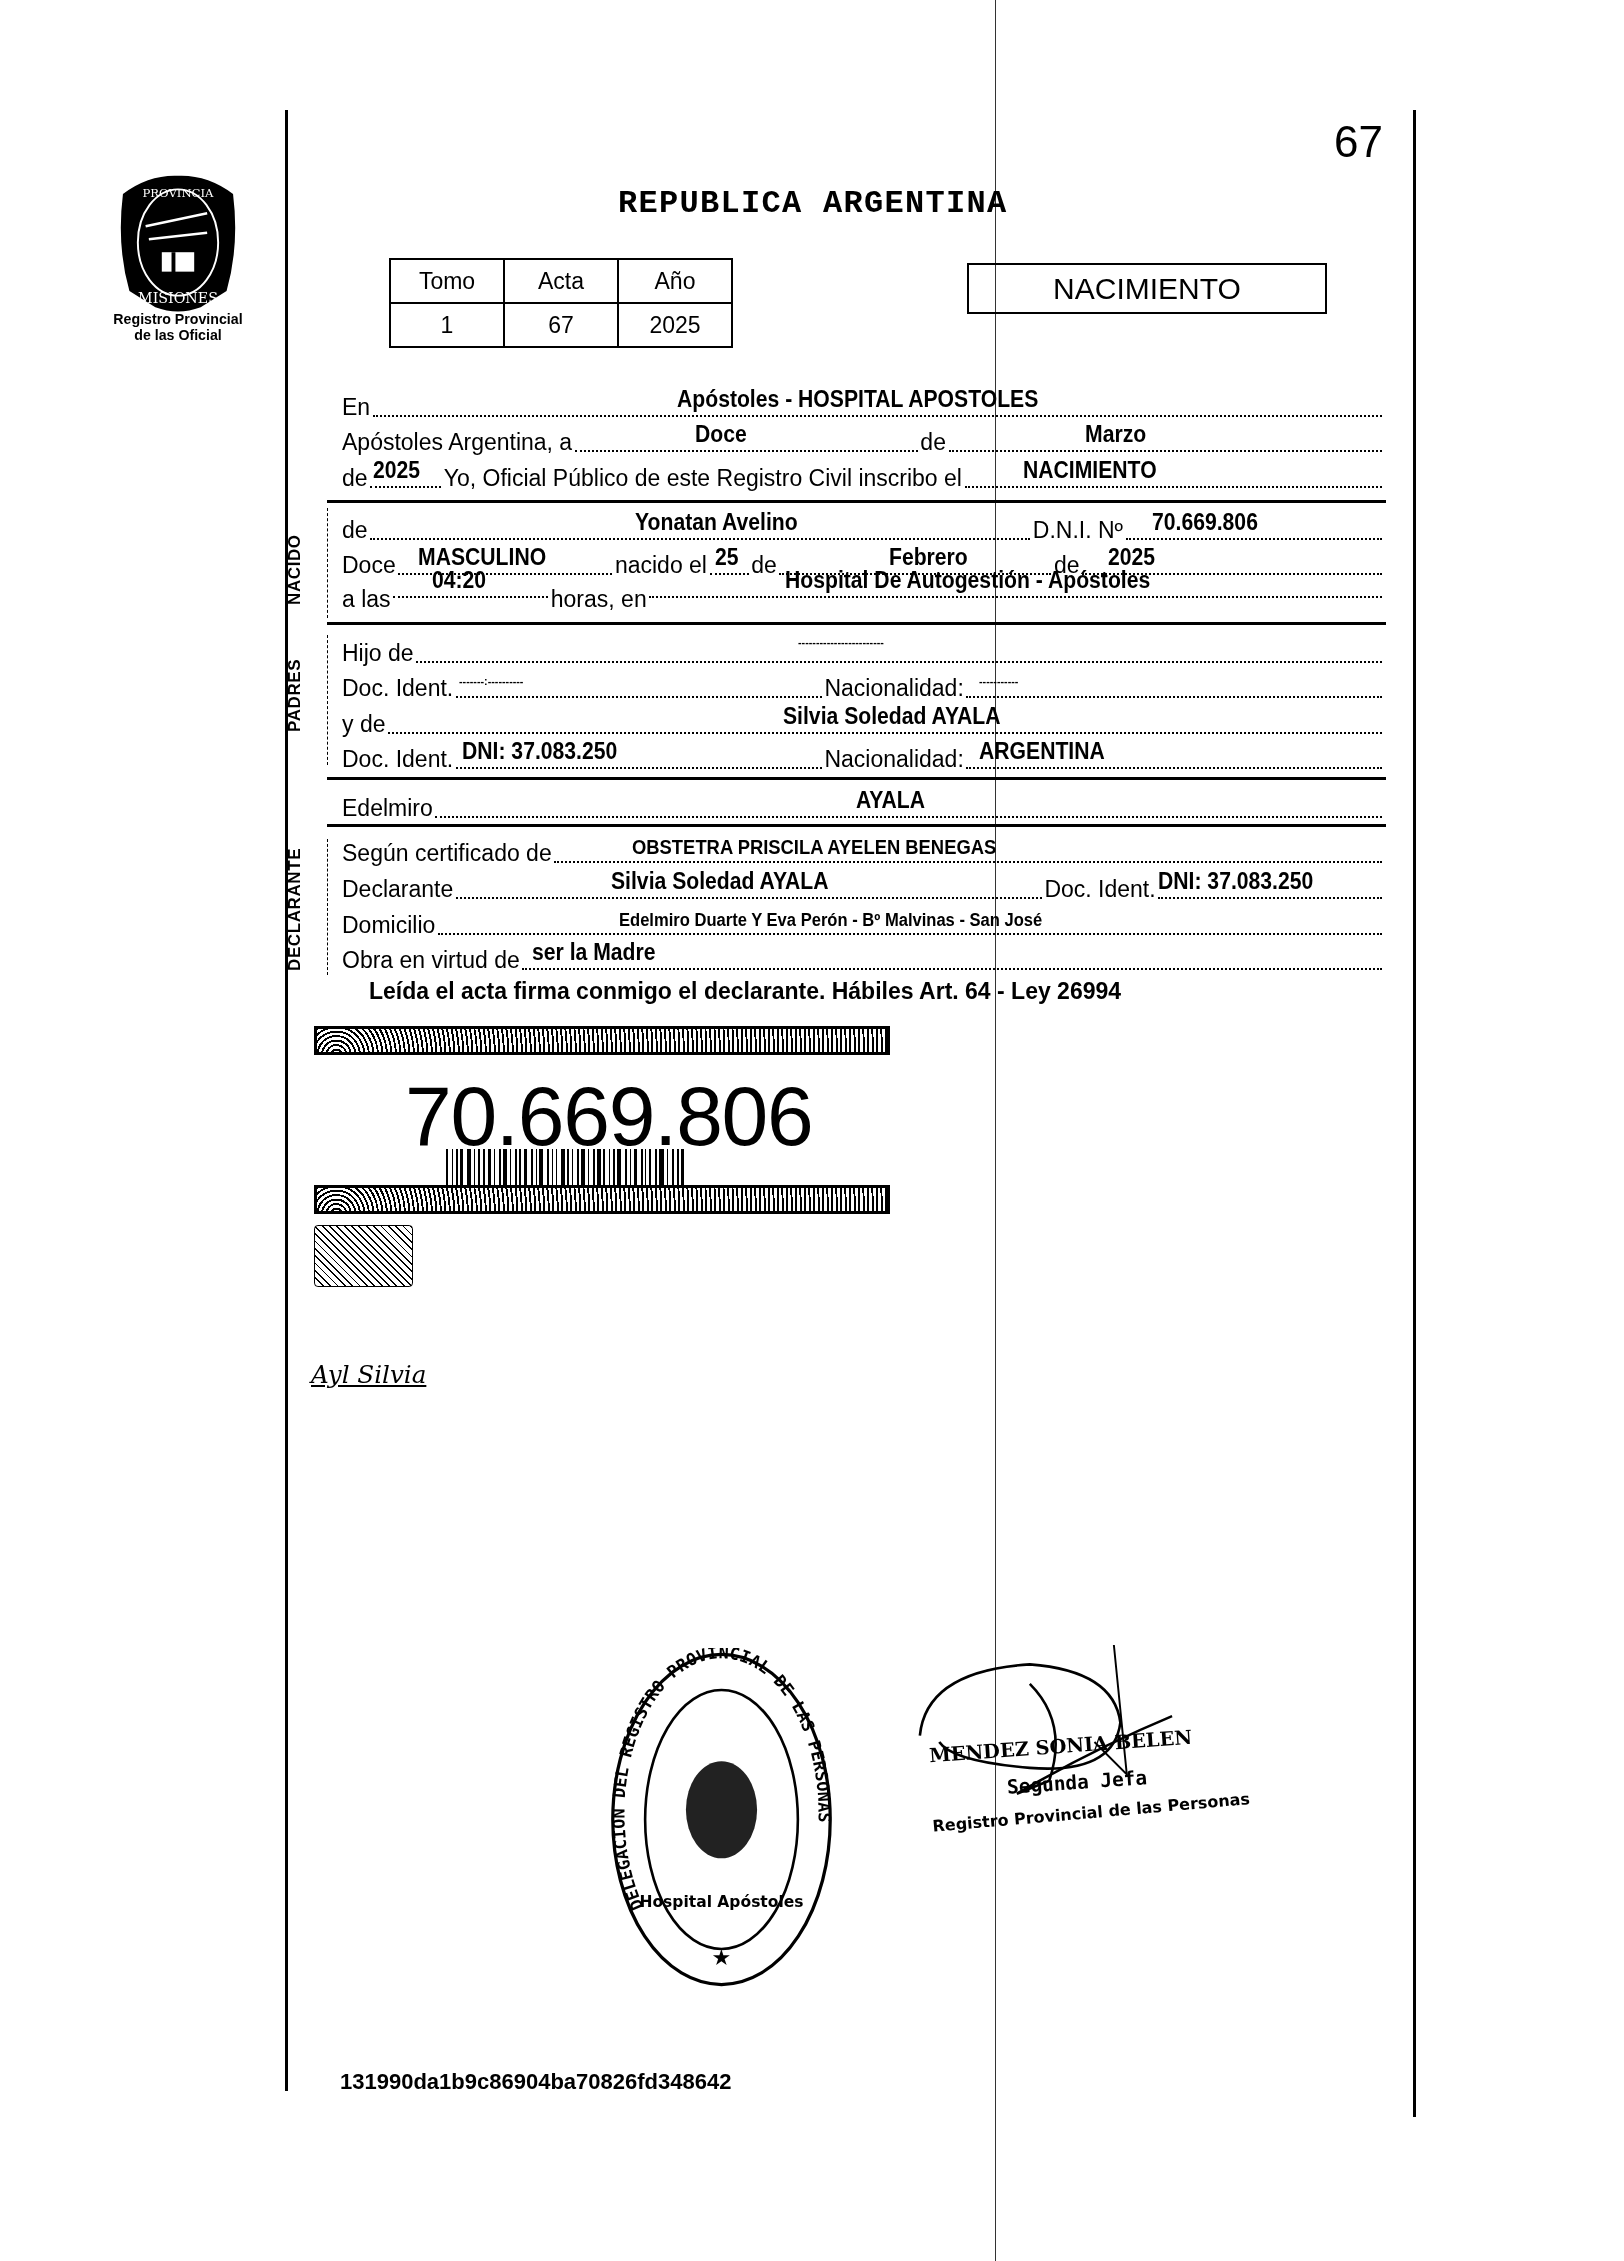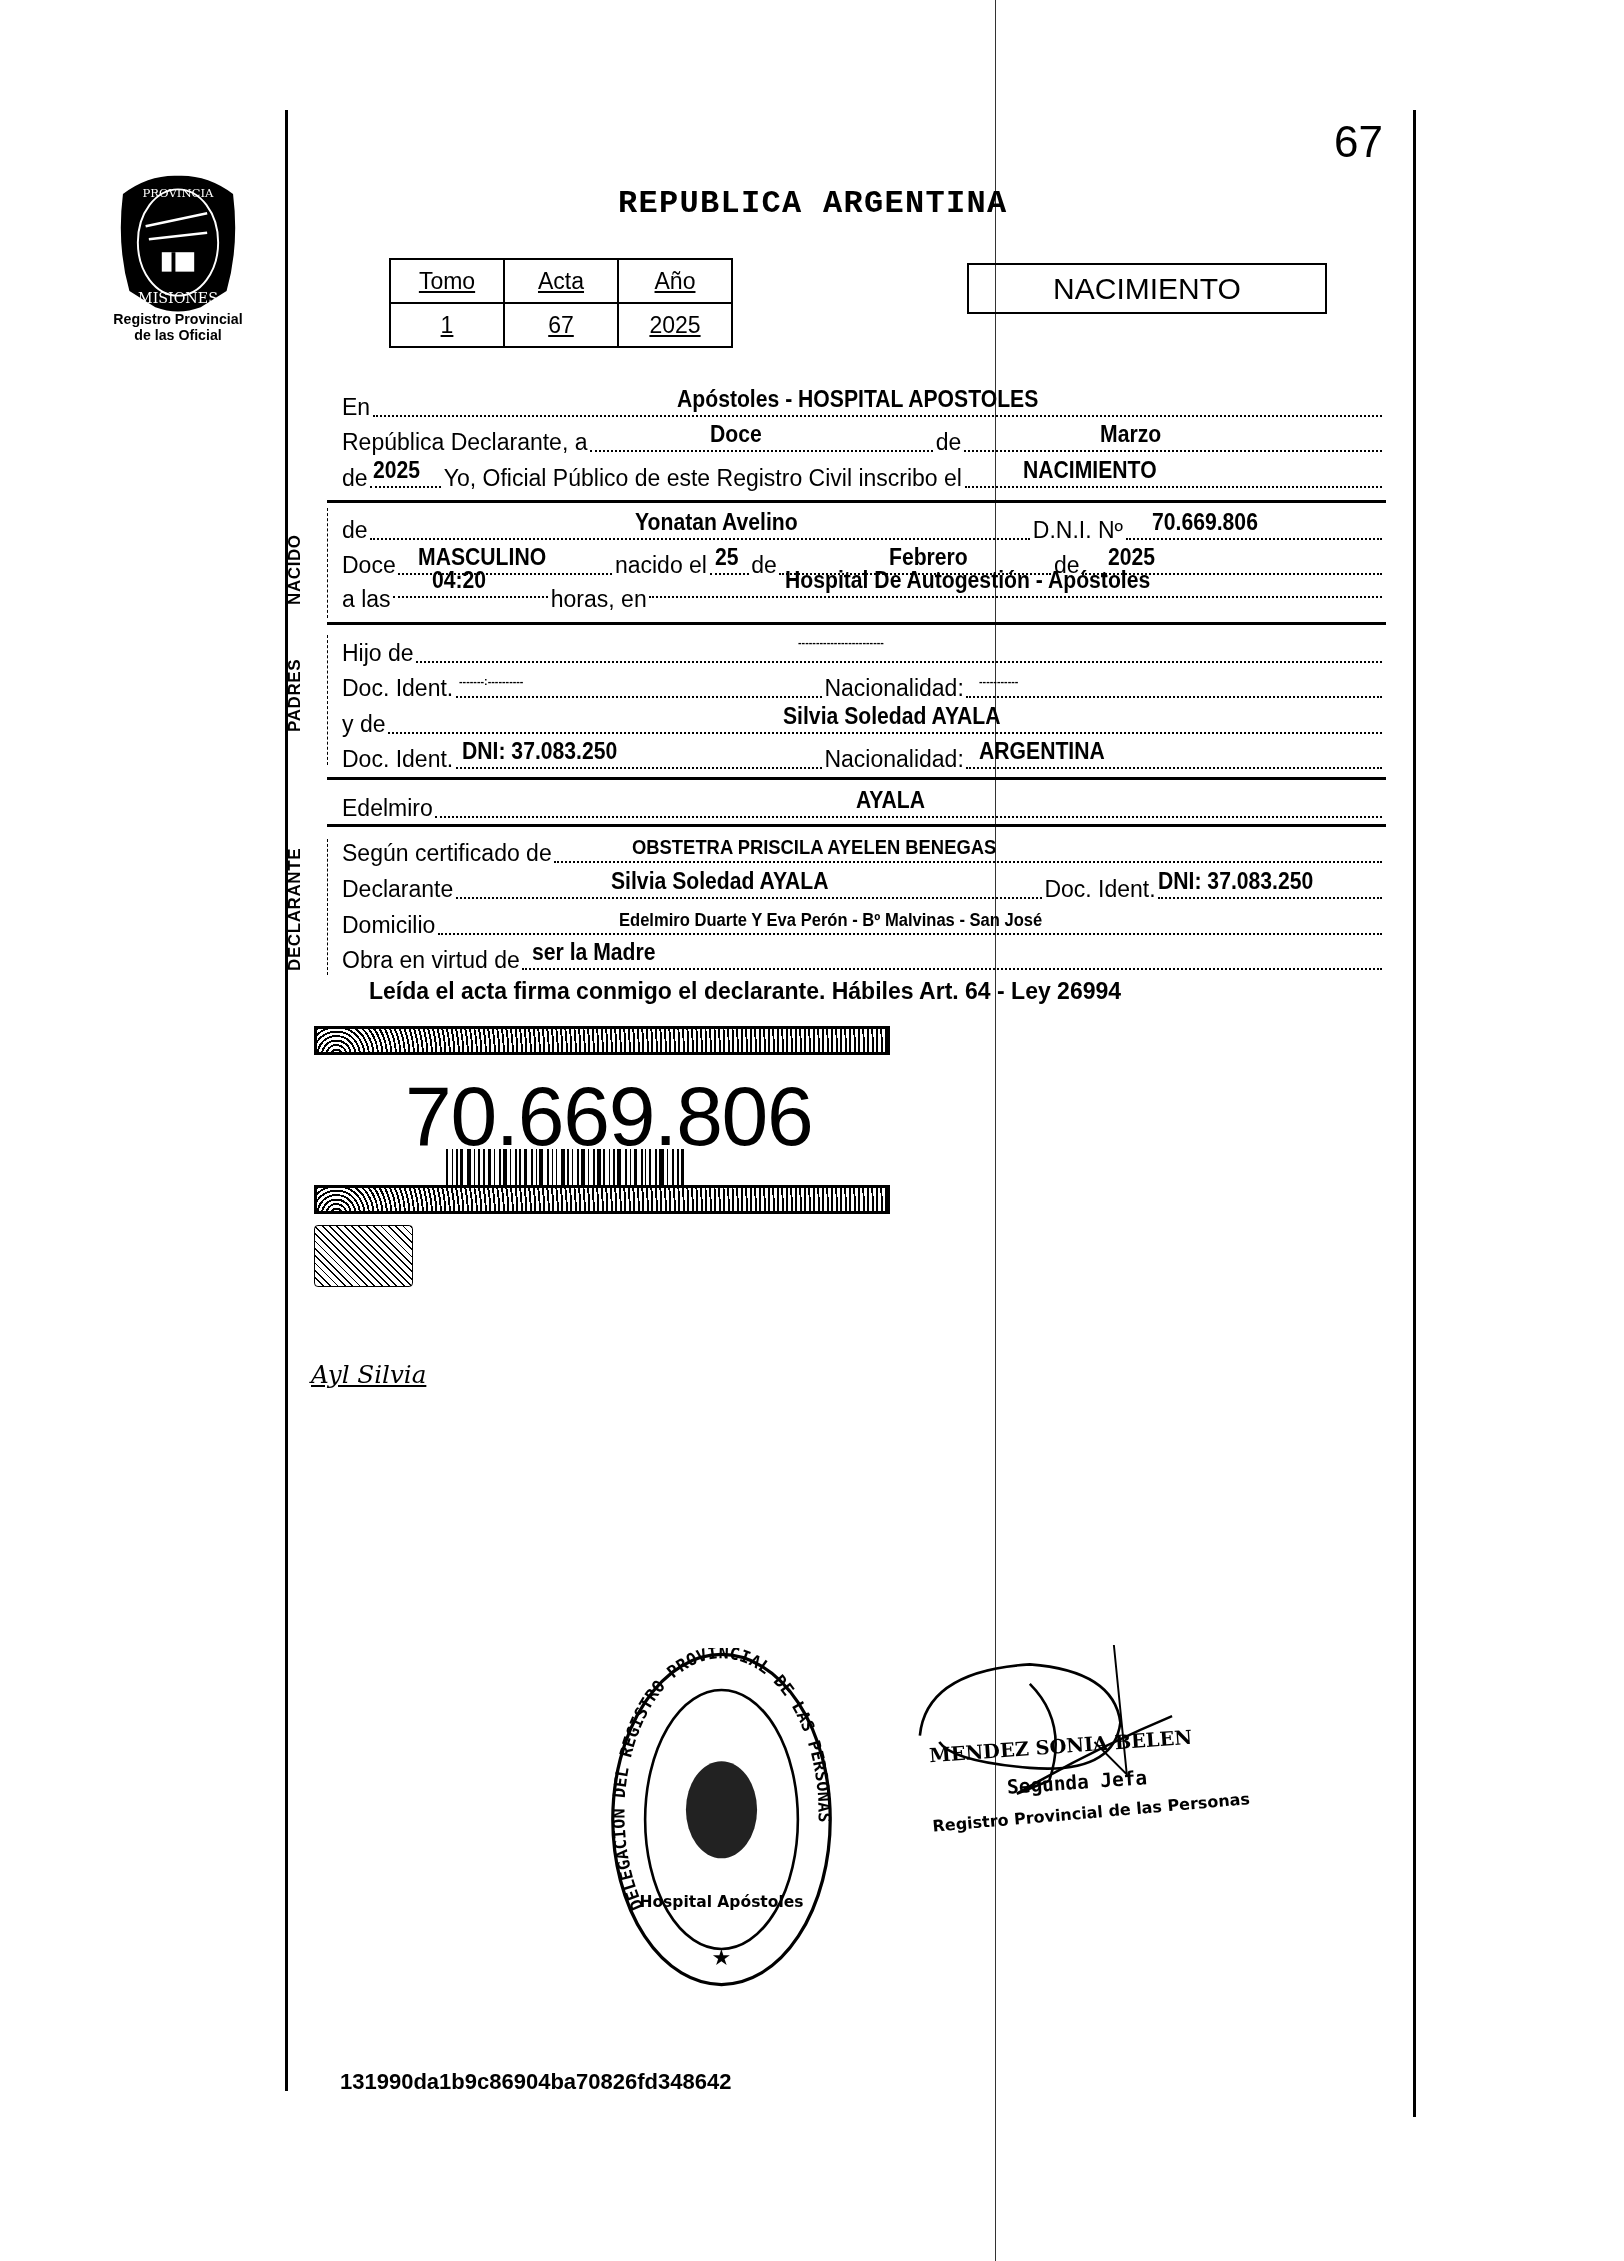--- a/index.html
+++ b/index.html
@@ -6,21 +6,21 @@
   body { width:1624px; height:2261px; position:relative; overflow:hidden; color:#000;
          font-family:"Liberation Sans", sans-serif; }
   .abs { position:absolute; }
   .vline { position:absolute; background:#000; }
   
   .logo { left:110px; top:168px; width:136px; height:149px; }
   .logo-text { left:84px; top:311px; width:188px; text-align:center; font-size:14.2px; line-height:16px; font-weight:bold; }
   .page-num { left:1334px; top:117px; font-size:44px; }
   .title { left:618px; top:185px; font-family:"Liberation Mono", monospace; font-weight:bold; font-size:32px; letter-spacing:1.3px; }
   table.acta { position:absolute; left:389px; top:258px; border-collapse:collapse; font-size:23px; }
-  table.acta td { border:2.6px solid #000; width:110px; height:40px; text-align:center;text-decoration:underline; }
+  table.acta td { border:2.6px solid #000; width:110px; height:40px; text-align:center; }
   .tipo-box { left:967px; top:263px; width:356px; height:47px; border:2.6px solid #000; font-size:30px;
               display:flex; align-items:center; justify-content:center; }
   
   .row { position:absolute; left:342px; width:1043px; height:32px; font-size:23px; display:flex; align-items:flex-end; white-space:nowrap; }
   .row .lbl { flex:none; }
   .row .dots { flex:1; border-bottom:2.6px dotted #000; margin:0 2.6px 4.5px 2.6px; position:relative; height:0; }
   .row .val { position:absolute; bottom:1.3px; font-weight:bold; font-size:23px; transform:scaleX(0.92); transform-origin:left bottom; }
   .sep { position:absolute; left:327px; width:1059px; height:3.2px; background:#000; }
   .side { position:absolute; left:285px; font-size:17px; font-weight:bold; transform:rotate(-90deg); transform-origin:left top; letter-spacing:0.6px; }
   .bracket { position:absolute; left:327px; width:1.9px; border-left:1.9px dashed #000; }
@@ -79,21 +79,21 @@
   </table>
 <div class="abs tipo-box">NACIMIENTO</div>
 
 <div class="row" style="top:389px;">
   <span class="lbl">En</span>
   <span class="dots">
       <span class="val" style="left:304px;">Apóstoles - HOSPITAL APOSTOLES</span>
     </span>
 </div>
 <div class="row" style="top:424px;">
-  <span class="lbl">República Declarante, a</span>
+  <span class="lbl">Apóstoles Argentina, a</span>
   <span class="dots" style="flex:0 0 343px;">
       <span class="val" style="left:120px;">Doce</span>
     </span>
   <span class="lbl">de</span>
   <span class="dots">
       <span class="val" style="left:136px;">Marzo</span>
     </span>
 </div>
 <div class="row" style="top:460px;">
   <span class="lbl">de</span>

